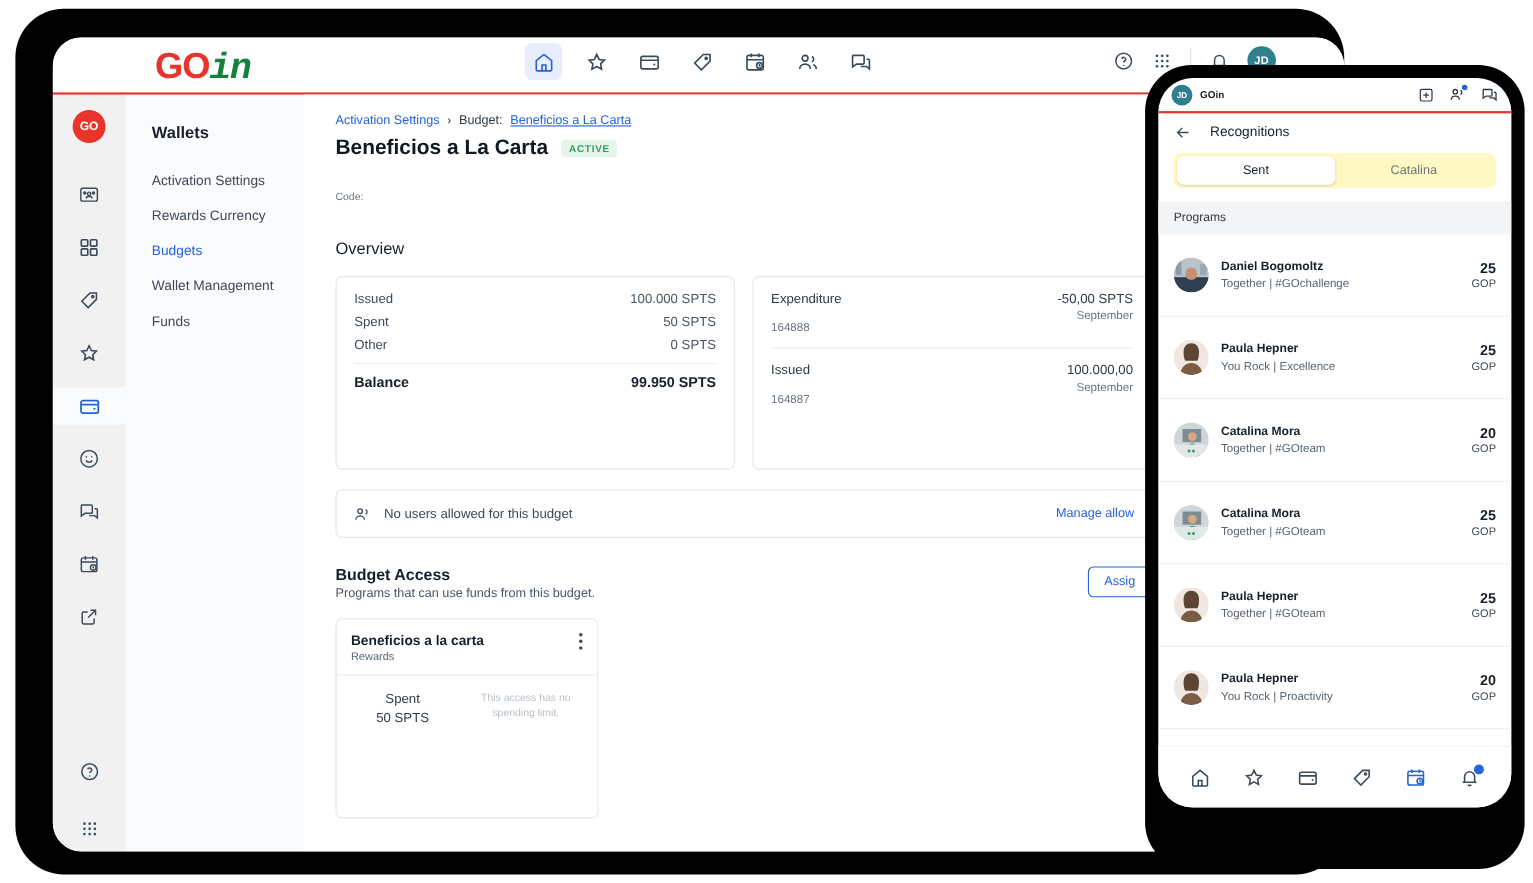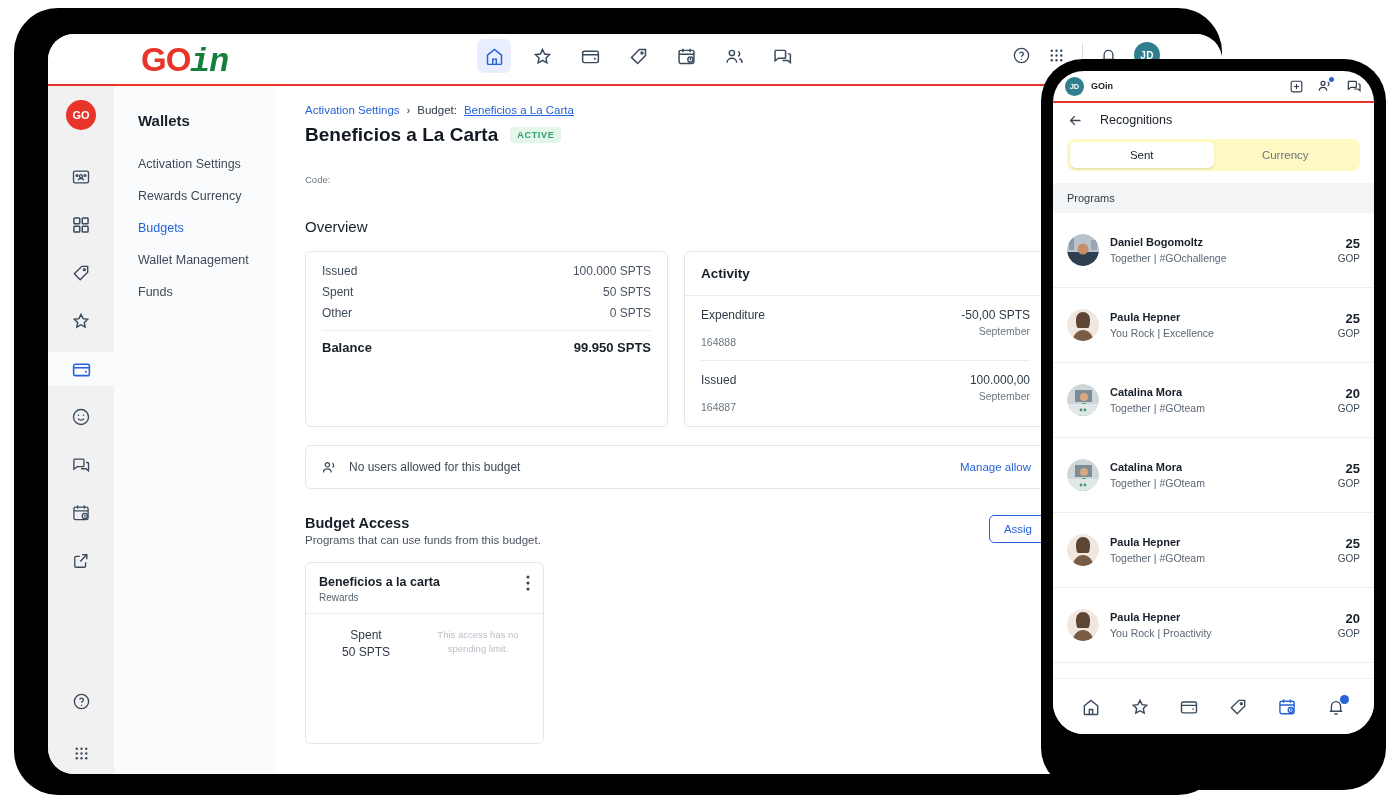--- a/index.html
+++ b/index.html
@@ -386,23 +386,20 @@
                   </div>
                 <div class="hr"></div>
                 <div class="row total">
                     <span>Balance</span>
                     <span>99.950 SPTS</span>
                   </div>
               </div>
             </div>
 
             <div class="card card-b">
-              <div class="card-hd">
-                <span>Activity</span>
-              </div>
               <div class="act-row">
                 <div class="lt">
                   <div class="t">Expenditure</div>
                   <div class="s">164888</div>
                 </div>
                 <div class="rt">
                   <div class="t">-50,00 SPTS</div>
                   <div class="s">September</div>
                 </div>
               </div>
@@ -502,21 +499,21 @@
       <span>
           <svg width="17" height="17" viewBox="0 0 24 24" fill="none" stroke="#3f4a57" stroke-width="1.8">
             <path d="M19 12H5M11 6l-6 6 6 6"></path>
           </svg>
         </span>
       <span class="ttl">Recognitions</span>
     </div>
 
     <div class="segwrap">
       <div class="seg on">Sent</div>
-      <div class="seg">Currency</div>
+      <div class="seg">Catalina</div>
     </div>
 
     <div class="prev-hd">Programs</div>
 
     <div class="rec">
       <svg class="pic" viewBox="0 0 32 32">
           <defs>
             <clipPath id="c0">
               <circle cx="16" cy="16" r="16"></circle>
             </clipPath>

